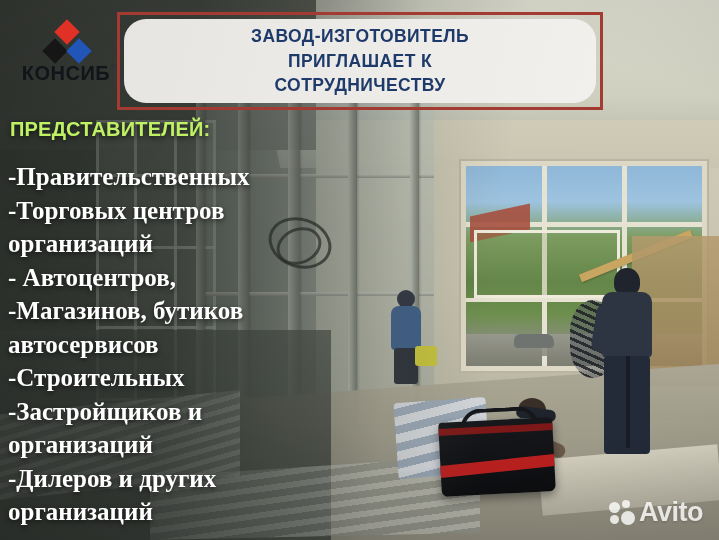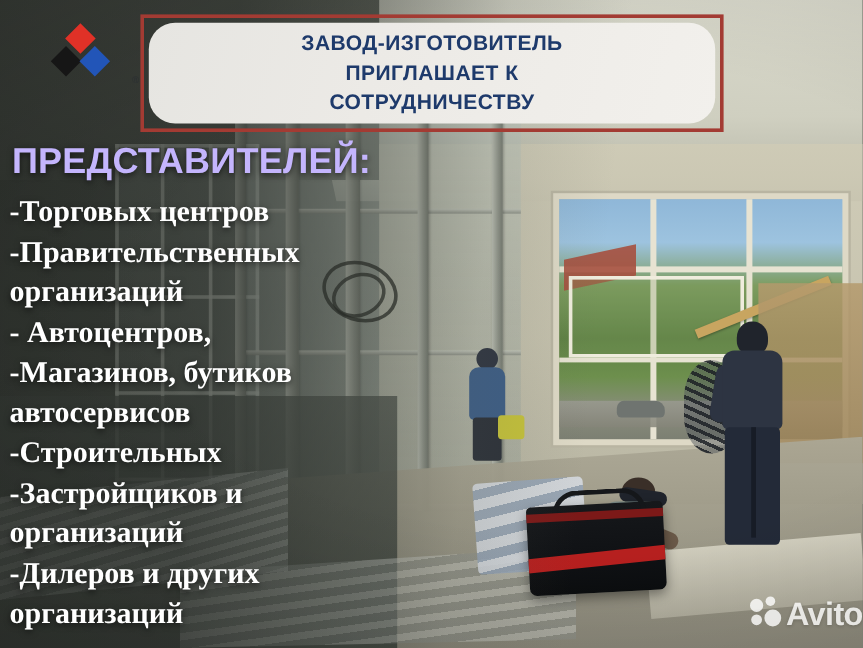--- a/index.html
+++ b/index.html
@@ -196,44 +196,44 @@
     line-height:1.42;
     text-align:center;
     white-space:nowrap;
   }
 
   
   .headline{
     position:absolute;left:10px;top:118px;
     font-family:"Liberation Sans",sans-serif;
     font-weight:700;
-    font-size:30px;
+    font-size:20px;
     letter-spacing:.2px;
-    color:#c4b5fd;
+    color:#bef264;
     text-shadow:0 2px 5px rgba(0,0,0,.62);
     white-space:nowrap;
   }
   .list{
     position:absolute;left:8px;top:160px;width:360px;
     margin:0;padding:0;list-style:none;
   }
   .list li{
     font-family:"Liberation Serif",serif;
     font-weight:700;
     font-size:25px;
     line-height:33.5px;
     color:#ffffff;
     text-shadow:0 2px 5px rgba(0,0,0,.60);
     white-space:nowrap;
   }
 
   
   .avito{
-    position:absolute;right:0;bottom:12px;
-    display:flex;align-items:flex-start;gap:4px;
+    position:absolute;right:16px;bottom:12px;
+    display:flex;align-items:center;gap:4px;
     opacity:.80;
   }
   .avito .mark{position:relative;width:26px;height:26px;}
   .avito .mark i{position:absolute;border-radius:50%;background:#ffffff;display:block;}
   .avito .c1{left:0;top:2px;width:11px;height:11px;}
   .avito .c2{left:13px;top:0;width:8px;height:8px;}
   .avito .c3{left:1px;top:15px;width:9px;height:9px;}
   .avito .c4{left:12px;top:11px;width:14px;height:14px;}
   .avito .wm{
     font-family:"Liberation Sans",sans-serif;
@@ -331,36 +331,37 @@
     <div class="ph-scrim"></div>
     <div class="ph-vign"></div>
   </div>
 
   <div class="logo">
     <div class="dias">
       <span class="d d-red"></span>
       <span class="d d-black"></span>
       <span class="d d-blue"></span>
     </div>
+    <div class="word">КОНСИБ</div>
     <div class="reg">®</div>
   </div>
 
   <div class="banner">
     <div class="plate">
       <div class="line">ЗАВОД-ИЗГОТОВИТЕЛЬ</div>
       <div class="line">ПРИГЛАШАЕТ К</div>
       <div class="line">СОТРУДНИЧЕСТВУ</div>
     </div>
   </div>
 
   <div class="headline">ПРЕДСТАВИТЕЛЕЙ:</div>
 
   <ul class="list">
+    <li>-Правительственных</li>
     <li>-Торговых центров</li>
-    <li>-Правительственных</li>
     <li>организаций</li>
     <li>- Автоцентров,</li>
     <li>-Магазинов, бутиков</li>
     <li>автосервисов</li>
     <li>-Строительных</li>
     <li>-Застройщиков и</li>
     <li>организаций</li>
     <li>-Дилеров и других</li>
     <li>организаций</li>
   </ul>

